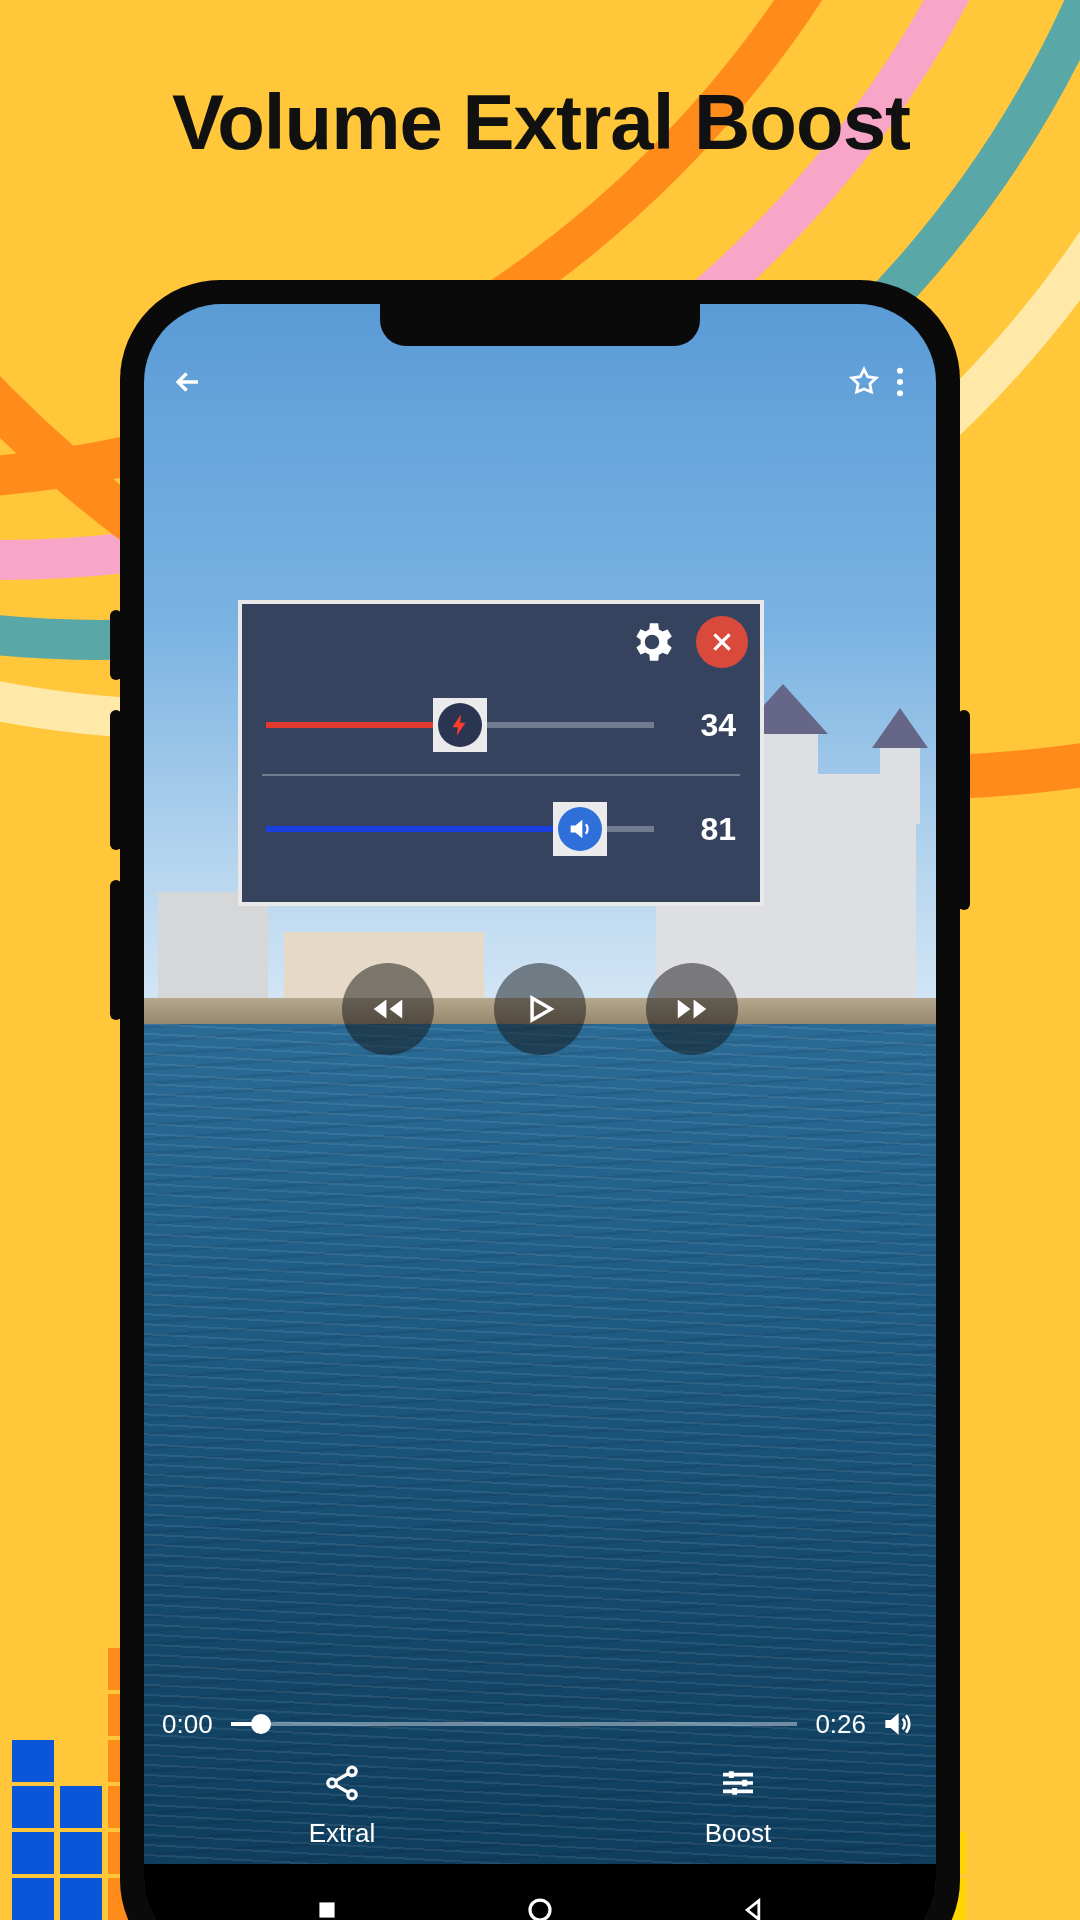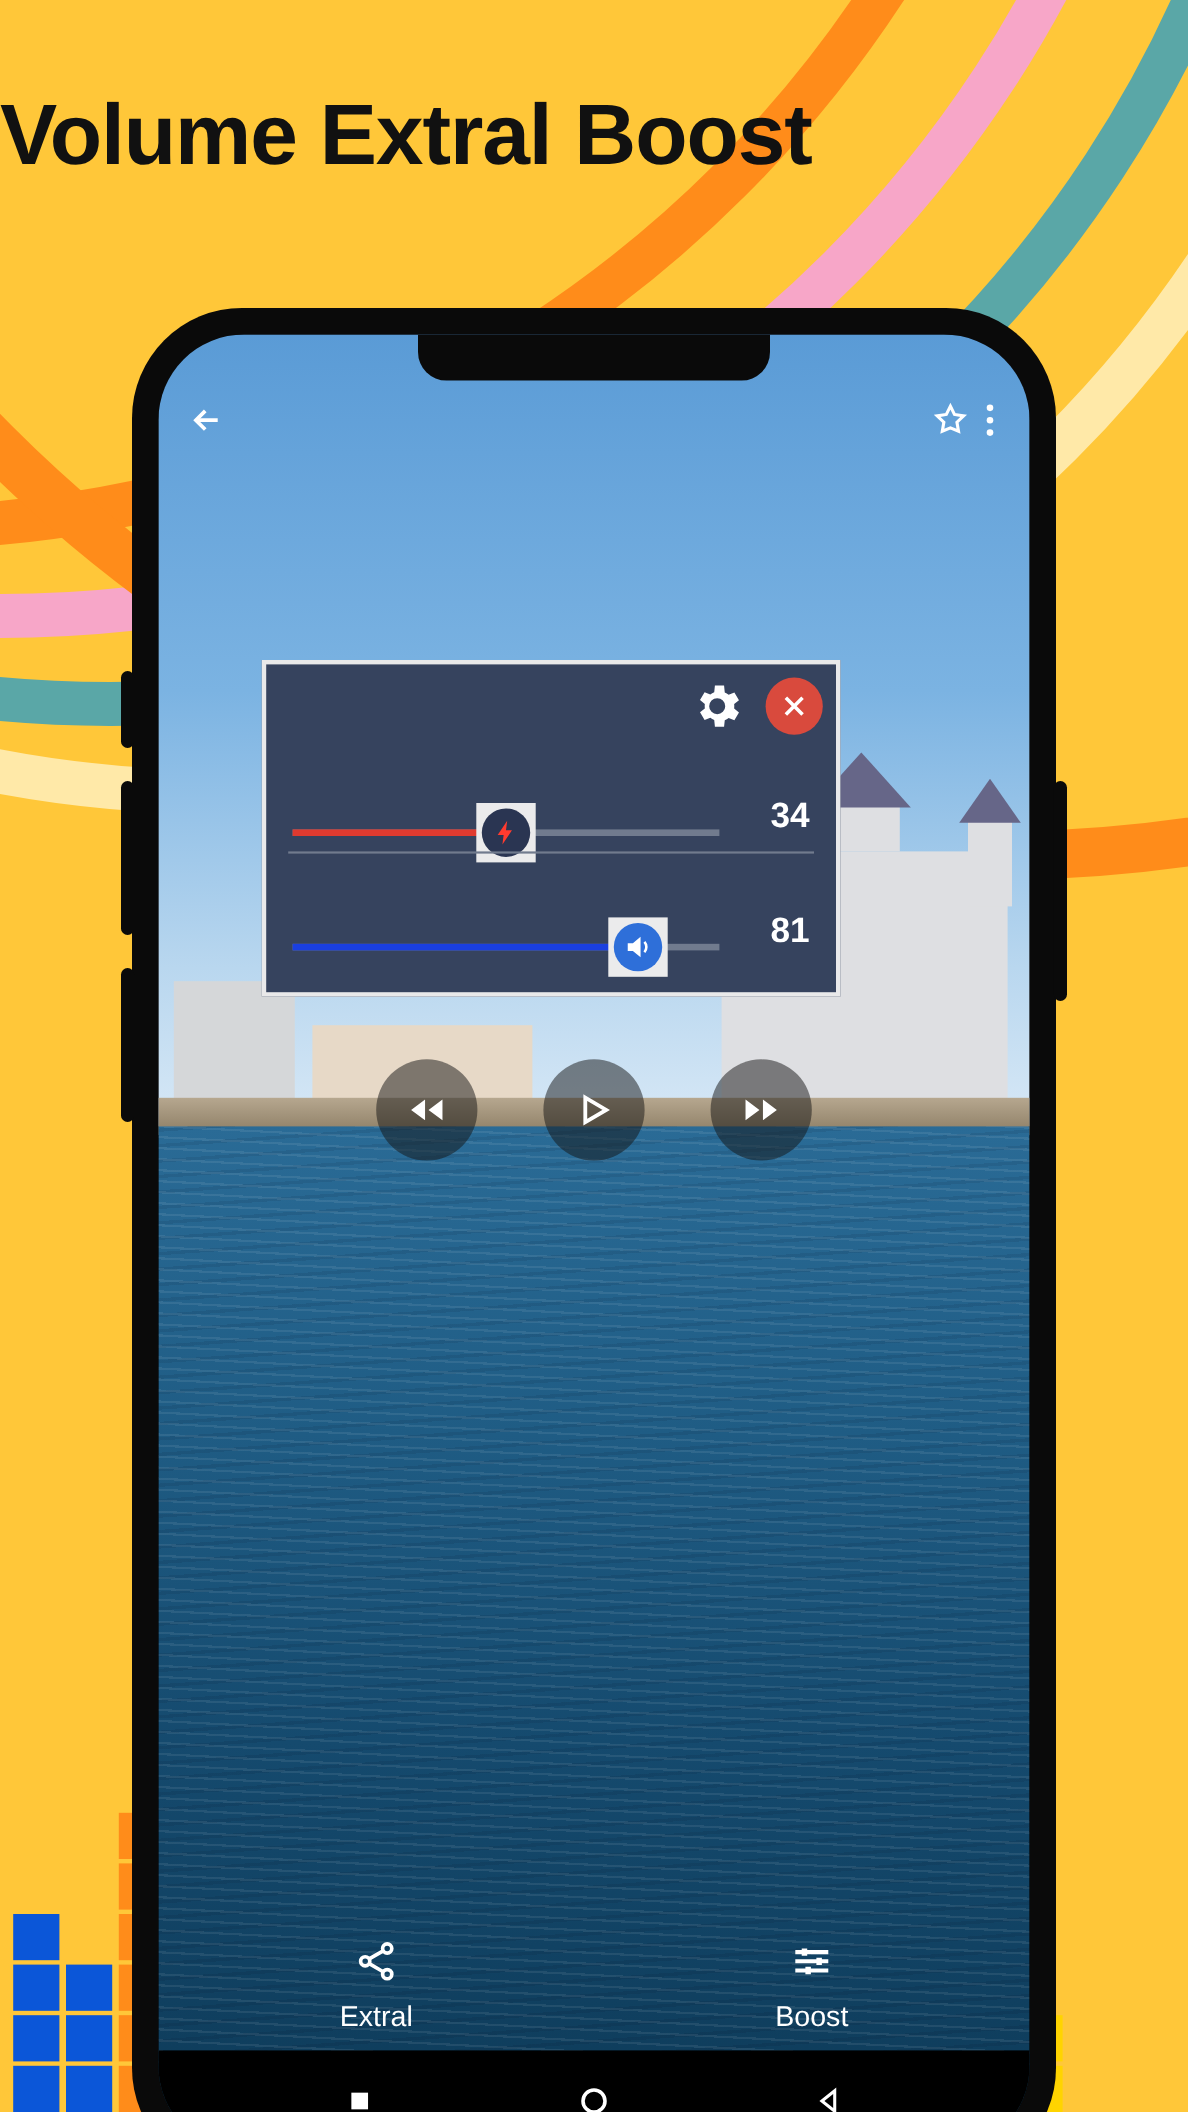--- a/index.html
+++ b/index.html
@@ -11,21 +11,21 @@
   }
   
   .stripe { position: absolute; border-radius: 50%; }
   .s1 { width: 2200px; height: 2200px; border: 40px solid #ff8c1a; left: -1200px; top: -1700px; }
   .s2 { width: 2200px; height: 2200px; border: 40px solid #f7a6c8; left: -1100px; top: -1620px; }
   .s3 { width: 2200px; height: 2200px; border: 40px solid #5aa7a7; left: -1000px; top: -1540px; }
   .s4 { width: 2200px; height: 2200px; border: 40px solid #ffe9a8; left: -900px;  top: -1460px; }
   .s5 { width: 2600px; height: 2600px; border: 44px solid #ff8c1a; left: -400px; top: -1800px; }
   .headline {
     position: absolute; top: 80px; left: 0; width: 910px;
-    text-align: left; font-weight: 900; font-size: 78px; line-height: 1.08;
+    text-align: right; font-weight: 900; font-size: 78px; line-height: 1.08;
     color: #111; letter-spacing: -1px;
   }
   
   .eq { position: absolute; bottom: 0; left: 0; width: 1080px; height: 260px; }
   .eq .col { position: absolute; bottom: 0; width: 42px; }
   .eq .cell { width: 42px; height: 42px; margin-top: 4px; }
   
   .phone {
     position: absolute; left: 120px; top: 280px;
     width: 840px; height: 1700px;
@@ -76,21 +76,21 @@
   .pbtn { width:92px; height:92px; border-radius:50%; background:rgba(20,20,20,0.5); display:flex; align-items:center; justify-content:center; color:#fff; }
   
   .vol-panel {
     position:absolute; top:296px; left:94px; width:526px; height:306px;
     background:#36435e; border:4px solid #e9e9ea; z-index:45;
     color:#fff;
   }
   .vol-panel .top { position:absolute; top:10px; right:12px; display:flex; gap:16px; align-items:center; }
   .gear { width:56px; height:56px; display:flex; align-items:center; justify-content:center; }
   .closebtn { width:52px; height:52px; border-radius:50%; background:#d94a3d; display:flex; align-items:center; justify-content:center; }
-  .row { position:absolute; left:24px; height:70px; display:flex; align-items:flex-end; }
+  .row { position:absolute; left:24px; height:70px; display:flex; align-items:center; }
   .row1 { top:86px; right:24px; left:24px; }
   .row2 { top:190px; right:24px; left:24px; }
   .divider { position:absolute; top:170px; left:20px; right:20px; height:2px; background:#717b8e; }
   .track { position:relative; flex:1; height:6px; background:#717b8e; margin-right:24px; }
   .track .fill { position:absolute; left:0; top:0; height:6px; }
   .track .thumb { position:absolute; top:-24px; width:54px; height:54px; background:#ebebec; display:flex; align-items:center; justify-content:center; }
   .valnum { width:58px; text-align:right; font-size:32px; font-weight:600; }
   .fill-red { background:#e03a2f; }
   .fill-blue { background:#1a3fe0; }
   .boost-ico { width:44px;height:44px;border-radius:50%;background:#2a3552;display:flex;align-items:center;justify-content:center;color:#ff3b2f;}
@@ -317,20 +317,34 @@
                 <path d="M7 5l12 7-12 7V5z"></path>
               </svg>
           </div>
           <div class="pbtn">
             <svg width="38" height="38" viewBox="0 0 24 24" fill="#fff">
                 <path d="M13 6v12l8-6-8-6zM3 6v12l8-6-8-6z"></path>
               </svg>
           </div>
         </div>
 
+        <div class="time-row">
+          <span>0:00</span>
+          <div class="time-track">
+            <div class="tfill"></div>
+              <div class="tthumb"></div>
+          </div>
+          <span>0:26</span>
+          <div class="ico" style="margin-left:8px">
+            <svg width="32" height="32" viewBox="0 0 24 24" fill="#fff">
+                <path d="M4 9v6h4l6 5V4L8 9H4z"></path>
+                <path d="M17 8a6 6 0 010 8M19.5 5.5a10 10 0 010 13" fill="none" stroke="#fff" stroke-width="2"></path>
+              </svg>
+          </div>
+        </div>
 
         <div class="action-row">
           <div class="action">
             <span>
               <svg width="40" height="40" viewBox="0 0 24 24" fill="none" stroke="#fff" stroke-width="2">
                   <circle cx="18" cy="5" r="2.5"></circle>
                   <circle cx="6" cy="12" r="2.5"></circle>
                   <circle cx="18" cy="19" r="2.5"></circle>
                   <path d="M8.2 10.7l7.6-4.4M8.2 13.3l7.6 4.4"></path>
                 </svg>

